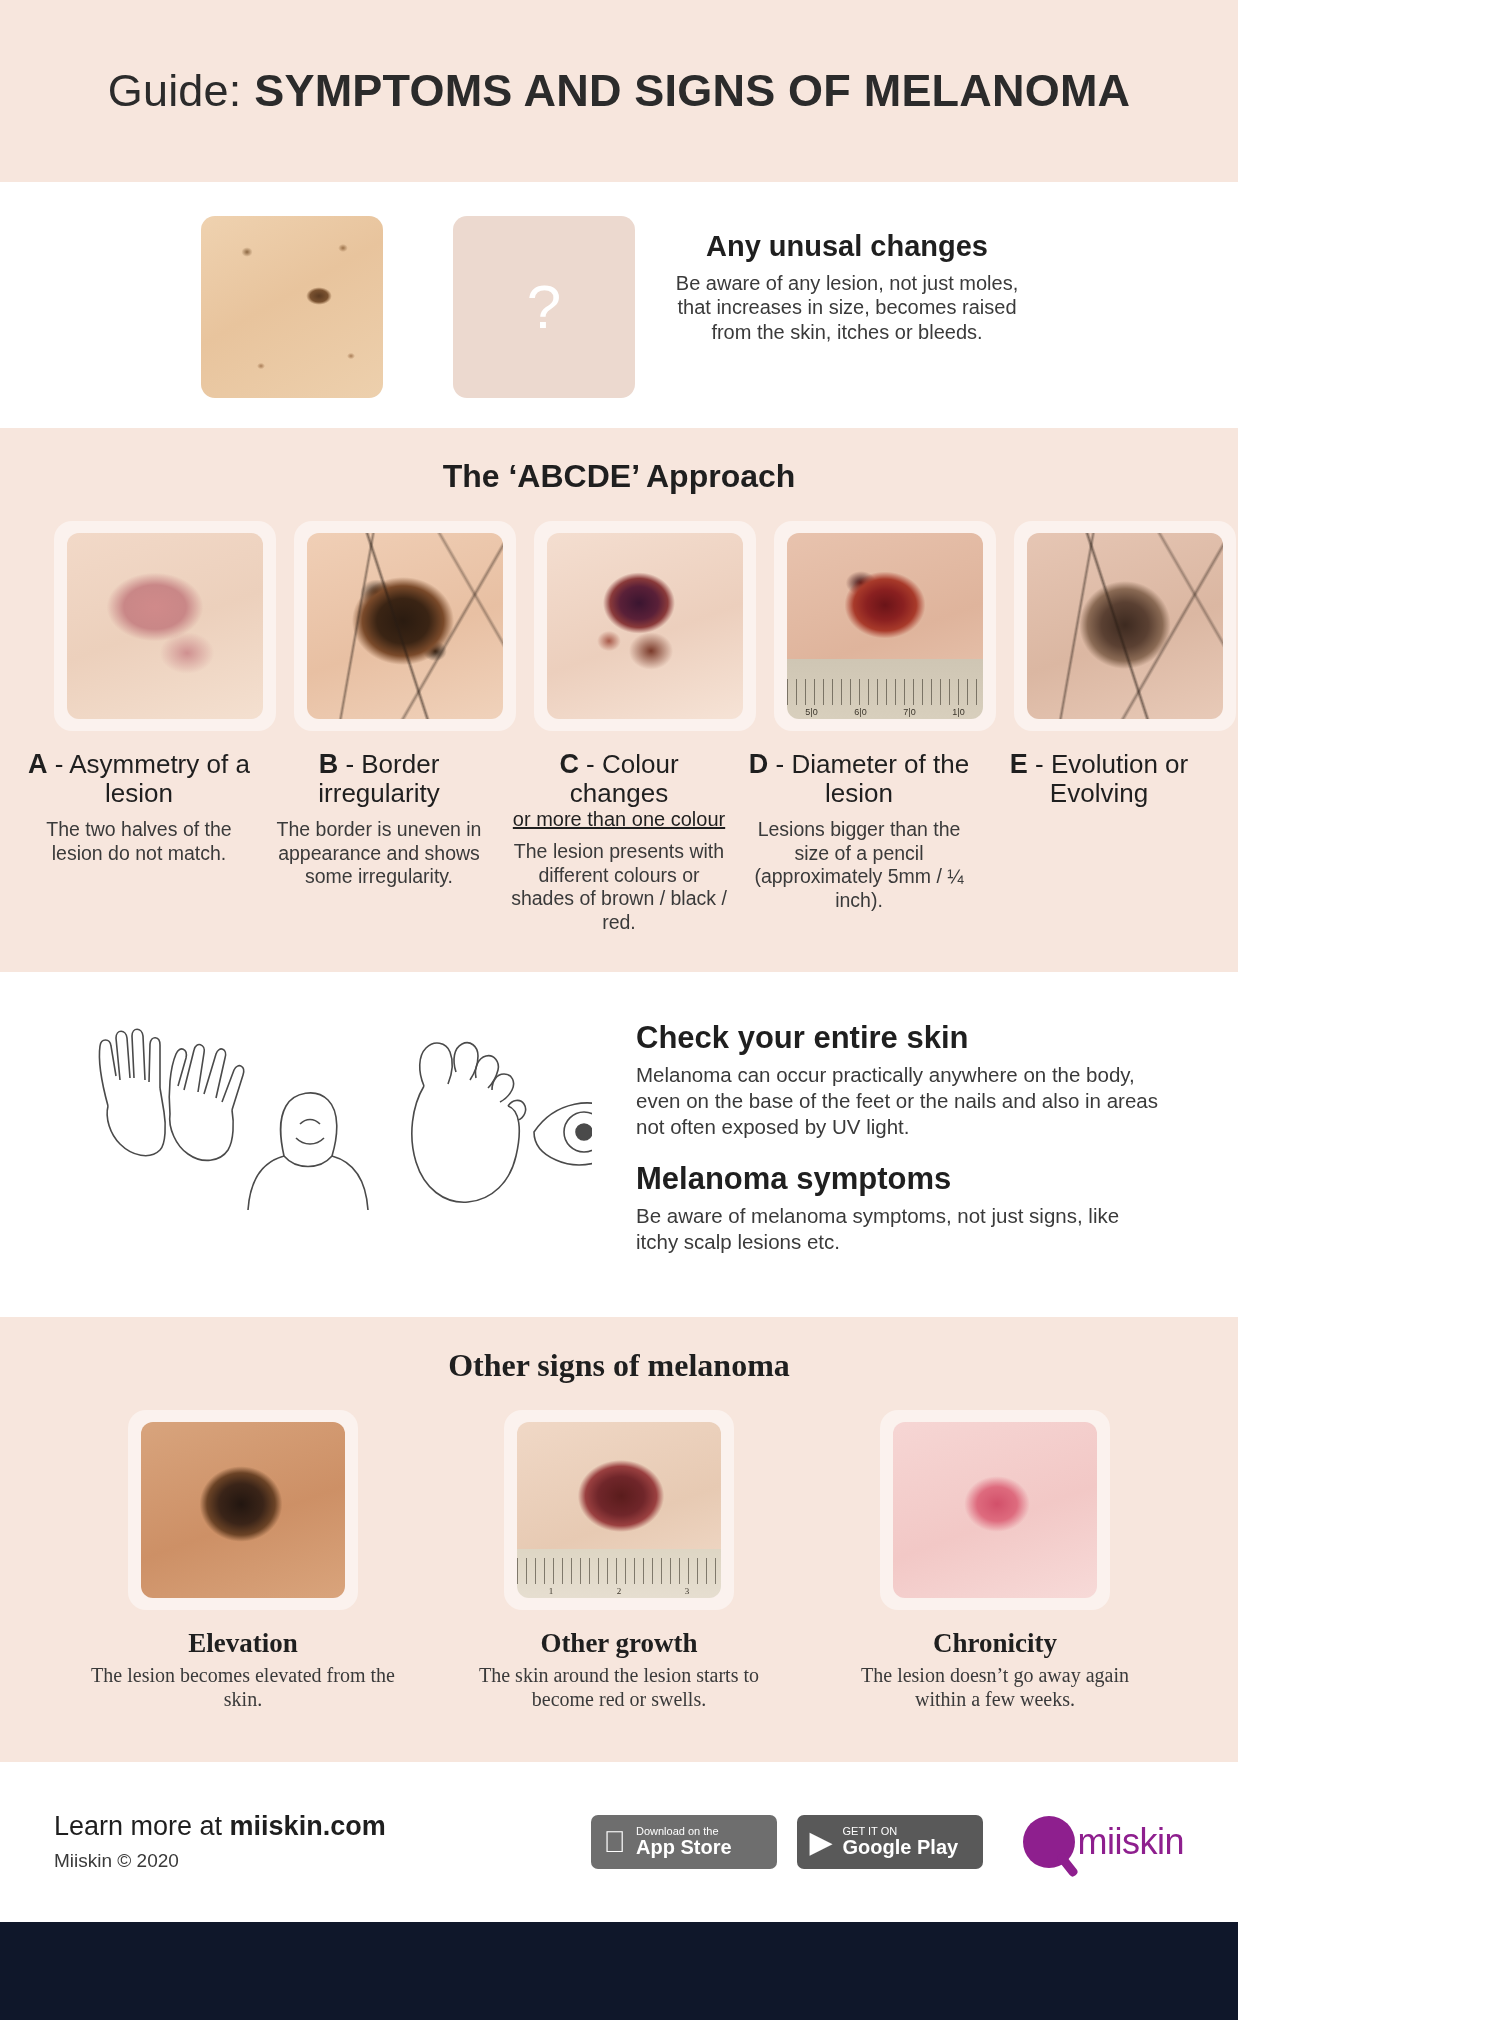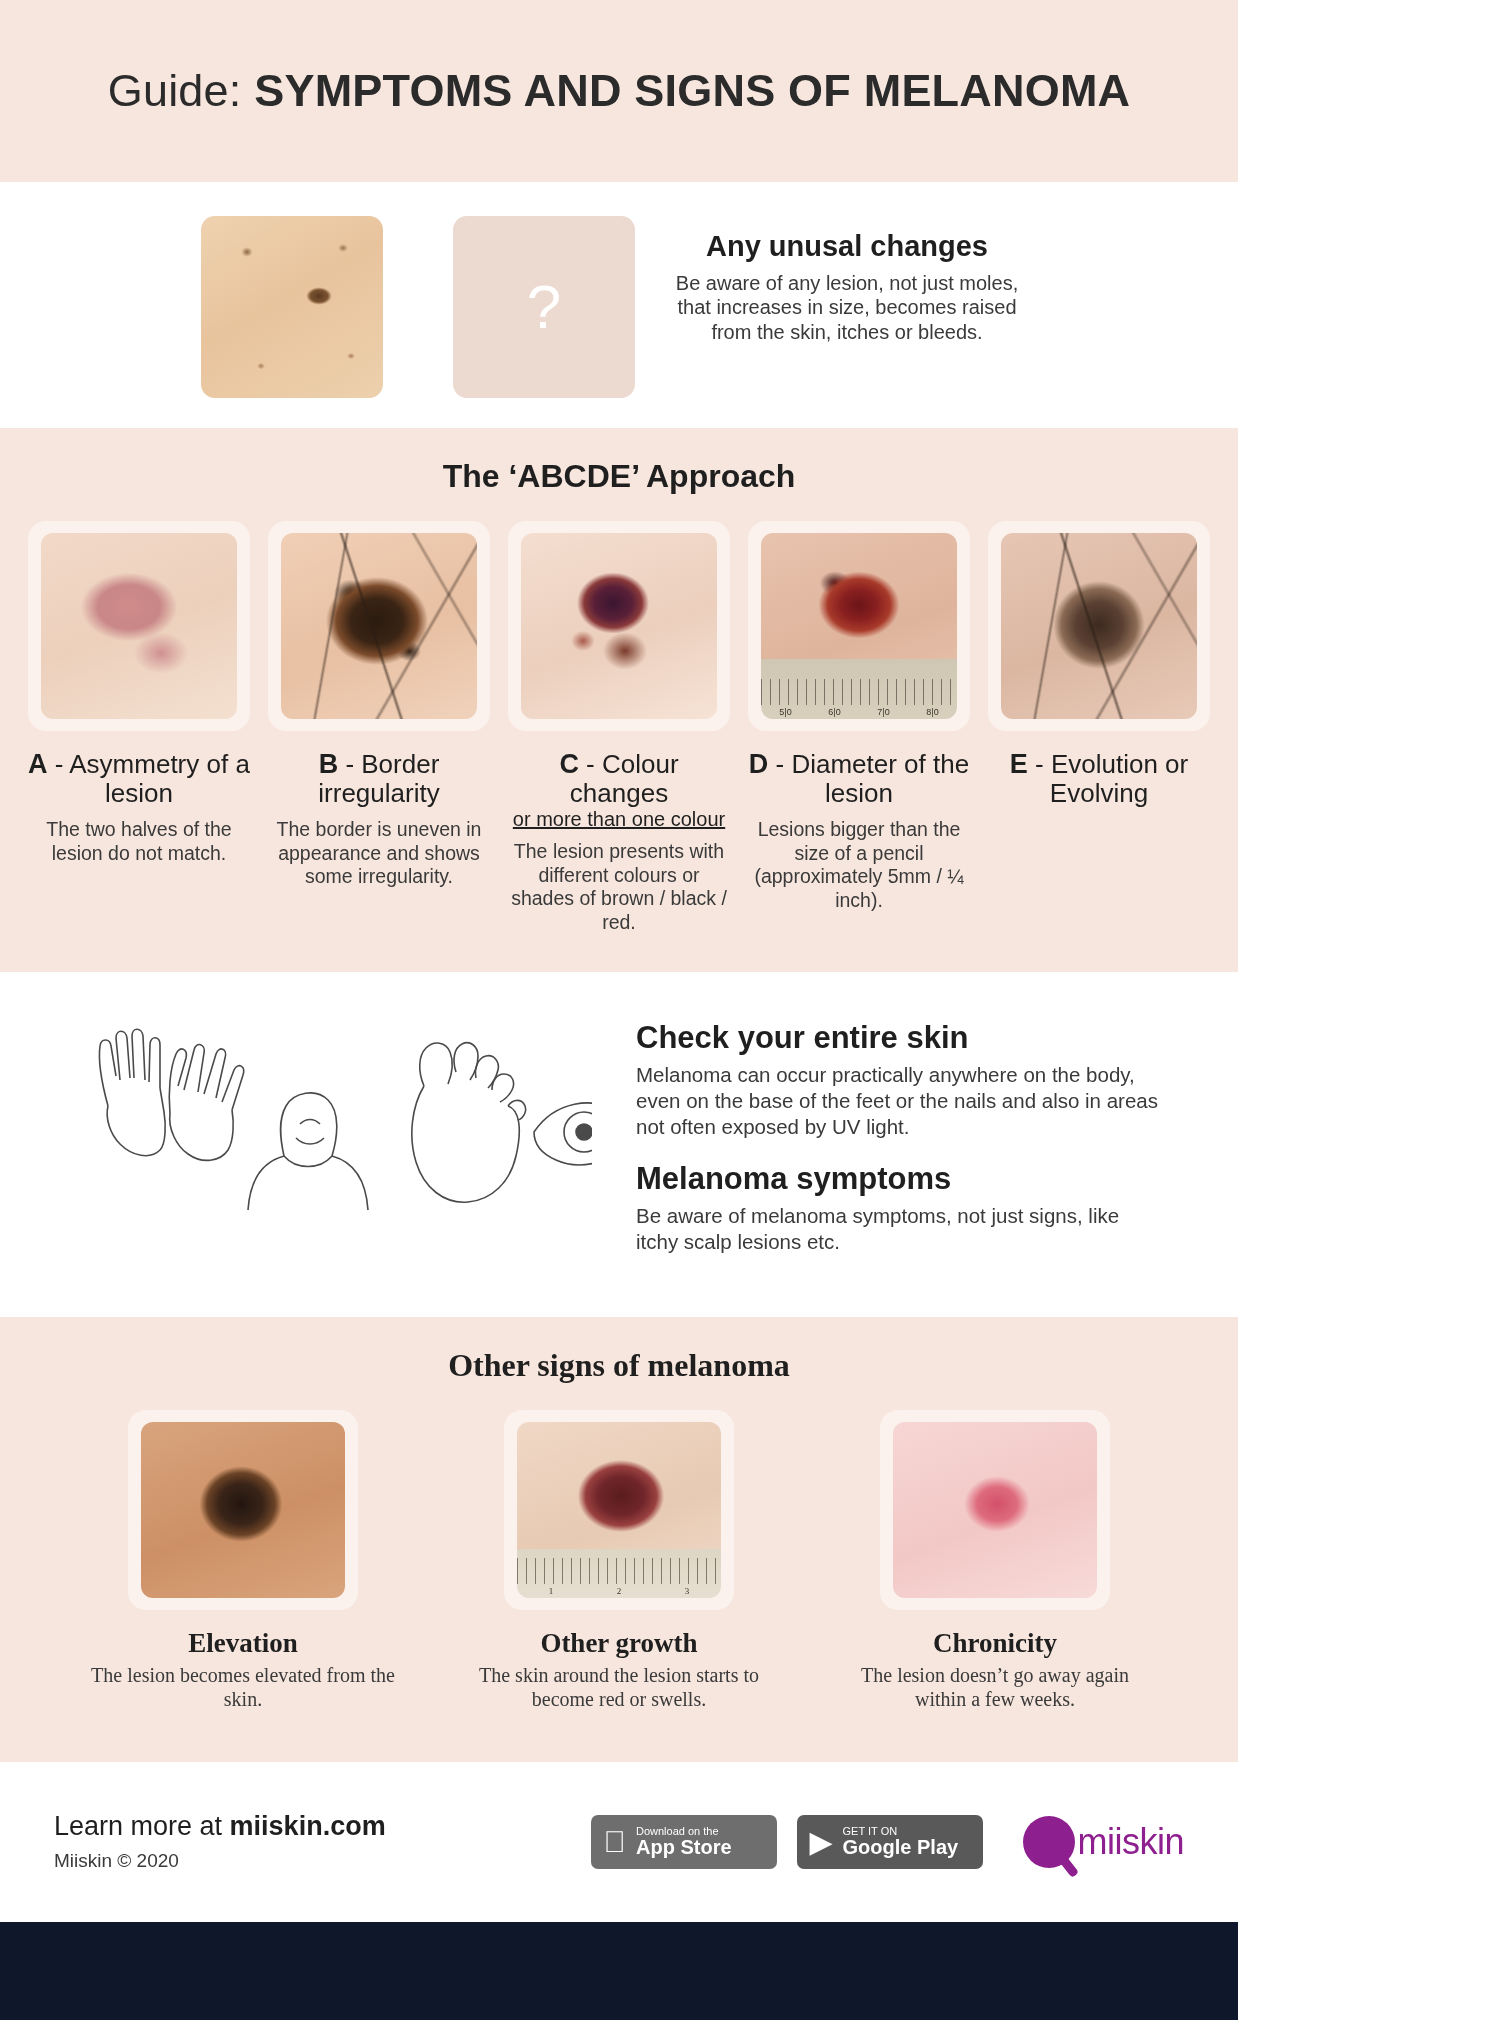--- a/index.html
+++ b/index.html
@@ -127,20 +127,21 @@
   .thumb-frame {
     width: 222px;
     height: 210px;
     background: #fbf2ee;
     border-radius: 18px;
     padding: 0;
     display: flex;
     align-items: center;
     justify-content: center;
     box-sizing: border-box;
+    margin-left: 26px;
   }
   .thumb {
     width: 196px;
     height: 186px;
     border-radius: 12px;
     overflow: hidden;
     position: relative;
   }
   .thumb-a {
     background:
@@ -476,21 +477,21 @@
       </div>
 
       <div class="abcde-item">
         <div class="thumb-frame">
           <div class="thumb thumb-d">
             <span class="ruler"></span>
             <span class="ruler-nums">
               <span>5|0</span>
               <span>6|0</span>
               <span>7|0</span>
-              <span>8|0</span>
+              <span>1|0</span>
             </span>
           </div>
         </div>
         <div class="abcde-heading">
           <span class="letter">D</span><span> - Diameter of the lesion</span>
         </div>
         <div class="abcde-desc">Lesions bigger than the size of a pencil (approximately 5mm / ¼ inch).</div>
       </div>
 
       <div class="abcde-item">

